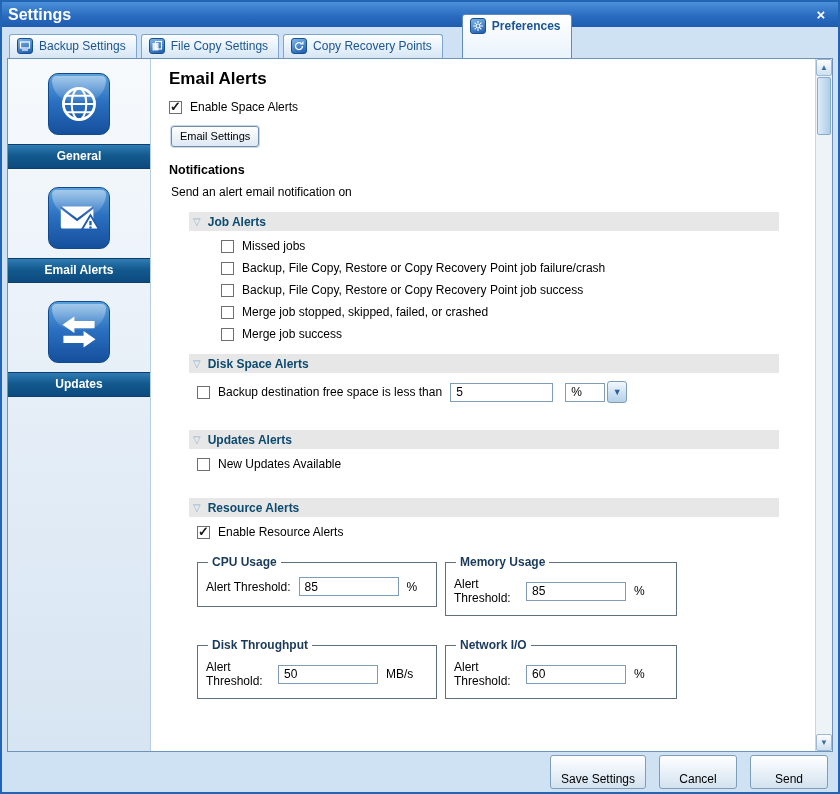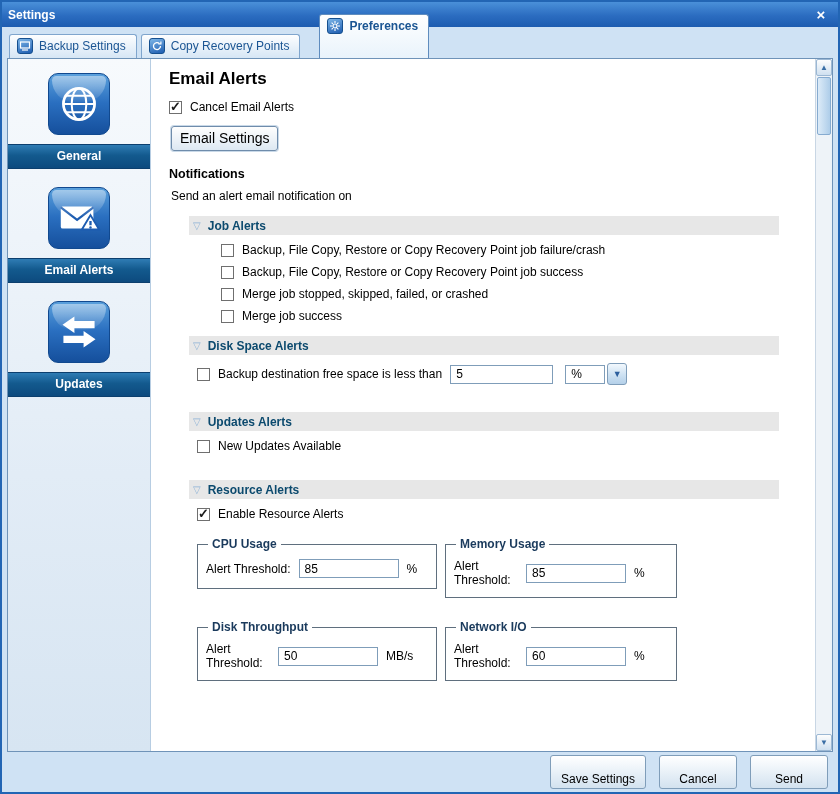--- a/index.html
+++ b/index.html
@@ -11,21 +11,21 @@
     background:#cfe2f4; border:2px solid #2265b4;
     display:flex; flex-direction:column; overflow:hidden;
   }
 
   
   .titlebar {
     height:25px; flex:none; display:flex; align-items:center;
     background:linear-gradient(180deg,#4a90d9 0%, #2b6cc0 55%, #1d5cb0 100%);
     padding:0 6px; color:#fff;
   }
-  .titlebar .title { font-weight:bold; font-size:12px; flex:1; }
+  .titlebar .title { font-weight:bold; font-size:16px; flex:1; }
   .close-btn {
     width:22px; height:18px; display:flex; align-items:center; justify-content:center;
     color:#fff; font-size:15px; font-weight:bold; cursor:default;
   }
 
   
   .tabstrip {
     flex:none; height:31px; display:flex; align-items:flex-end; gap:4px;
     padding:5px 6px 0 7px; background:#cfe2f4;
   }
@@ -91,21 +91,21 @@
     width:13px; height:13px; flex:none; background:#fff;
     border:1px solid #6f6f6f; position:relative;
   }
   .checkbox.checked::after {
     content:"✓"; position:absolute; left:0px; top:-3px;
     font-size:13px; font-weight:bold; color:#1a1a1a;
   }
 
   .push-btn {
     display:inline-block; margin:4px 0 10px 2px;
-    padding:3px 8px 4px; font-size:14px;
+    padding:3px 8px 4px; font-size:11px;
     border:1px solid #6f8cab; border-radius:3px;
     background:linear-gradient(180deg,#fefefe,#dde8f2);
     box-shadow:0 0 0 1px #c9d9e8; cursor:default;
   }
 
   .sub-head { font-weight:bold; font-size:12.5px; margin:6px 0 8px; }
   .caption { margin:0 0 2px 2px; }
 
   .sections { margin-left:20px; margin-right:22px; }
   .section-header {
@@ -194,20 +194,29 @@
 
   <div class="tabstrip">
     <div class="tab">
       <span class="mini-icon">
         <svg width="12" height="12" viewBox="0 0 12 12">
             <rect x="1.5" y="2" width="9" height="6" fill="none" stroke="#fff" stroke-width="1.2"></rect>
             <path d="M3 10h6" stroke="#fff" stroke-width="1.2"></path>
           </svg>
       </span>
       <span>Backup Settings</span>
+    </div>
+    <div class="tab">
+      <span class="mini-icon">
+        <svg width="12" height="12" viewBox="0 0 12 12">
+            <rect x="1.5" y="3" width="6" height="7.5" fill="#fff" opacity=".85"></rect>
+            <rect x="4.5" y="1.5" width="6" height="7.5" fill="none" stroke="#fff" stroke-width="1.1"></rect>
+          </svg>
+      </span>
+      <span>File Copy Settings</span>
     </div>
     <div class="tab">
       <span class="mini-icon">
         <svg width="12" height="12" viewBox="0 0 12 12">
             <path d="M9.5 6a3.5 3.5 0 1 1-1-2.4" fill="none" stroke="#fff" stroke-width="1.3"></path>
             <path d="M9.9 1.4v2.6H7.3" fill="none" stroke="#fff" stroke-width="1.2"></path>
           </svg>
       </span>
       <span>Copy Recovery Points</span>
     </div>
@@ -256,35 +265,39 @@
         </span>
         <span class="nav-label">Updates</span>
       </div>
     </div>
 
     <div class="content">
       <div class="page-title">Email Alerts</div>
 
       <div class="check-row">
         <span class="checkbox checked"></span>
-        <span>Cancel Email Alerts</span>
+        <span>Enable Space Alerts</span>
       </div>
 
       <button class="push-btn">Email Settings</button>
 
       <div class="sub-head">Notifications</div>
       <div class="caption">Send an alert email notification on</div>
 
       <div class="sections">
 
         <div class="section-header">
           <span class="collapse-glyph">▽</span>
           <span class="section-title">Job Alerts</span>
         </div>
         <div class="indent-lg">
+          <div class="check-row">
+            <span class="checkbox"></span>
+            <span>Missed jobs</span>
+          </div>
           <div class="check-row">
             <span class="checkbox"></span>
             <span>Backup, File Copy, Restore or Copy Recovery Point job failure/crash</span>
           </div>
           <div class="check-row">
             <span class="checkbox"></span>
             <span>Backup, File Copy, Restore or Copy Recovery Point job success</span>
           </div>
           <div class="check-row">
             <span class="checkbox"></span>

